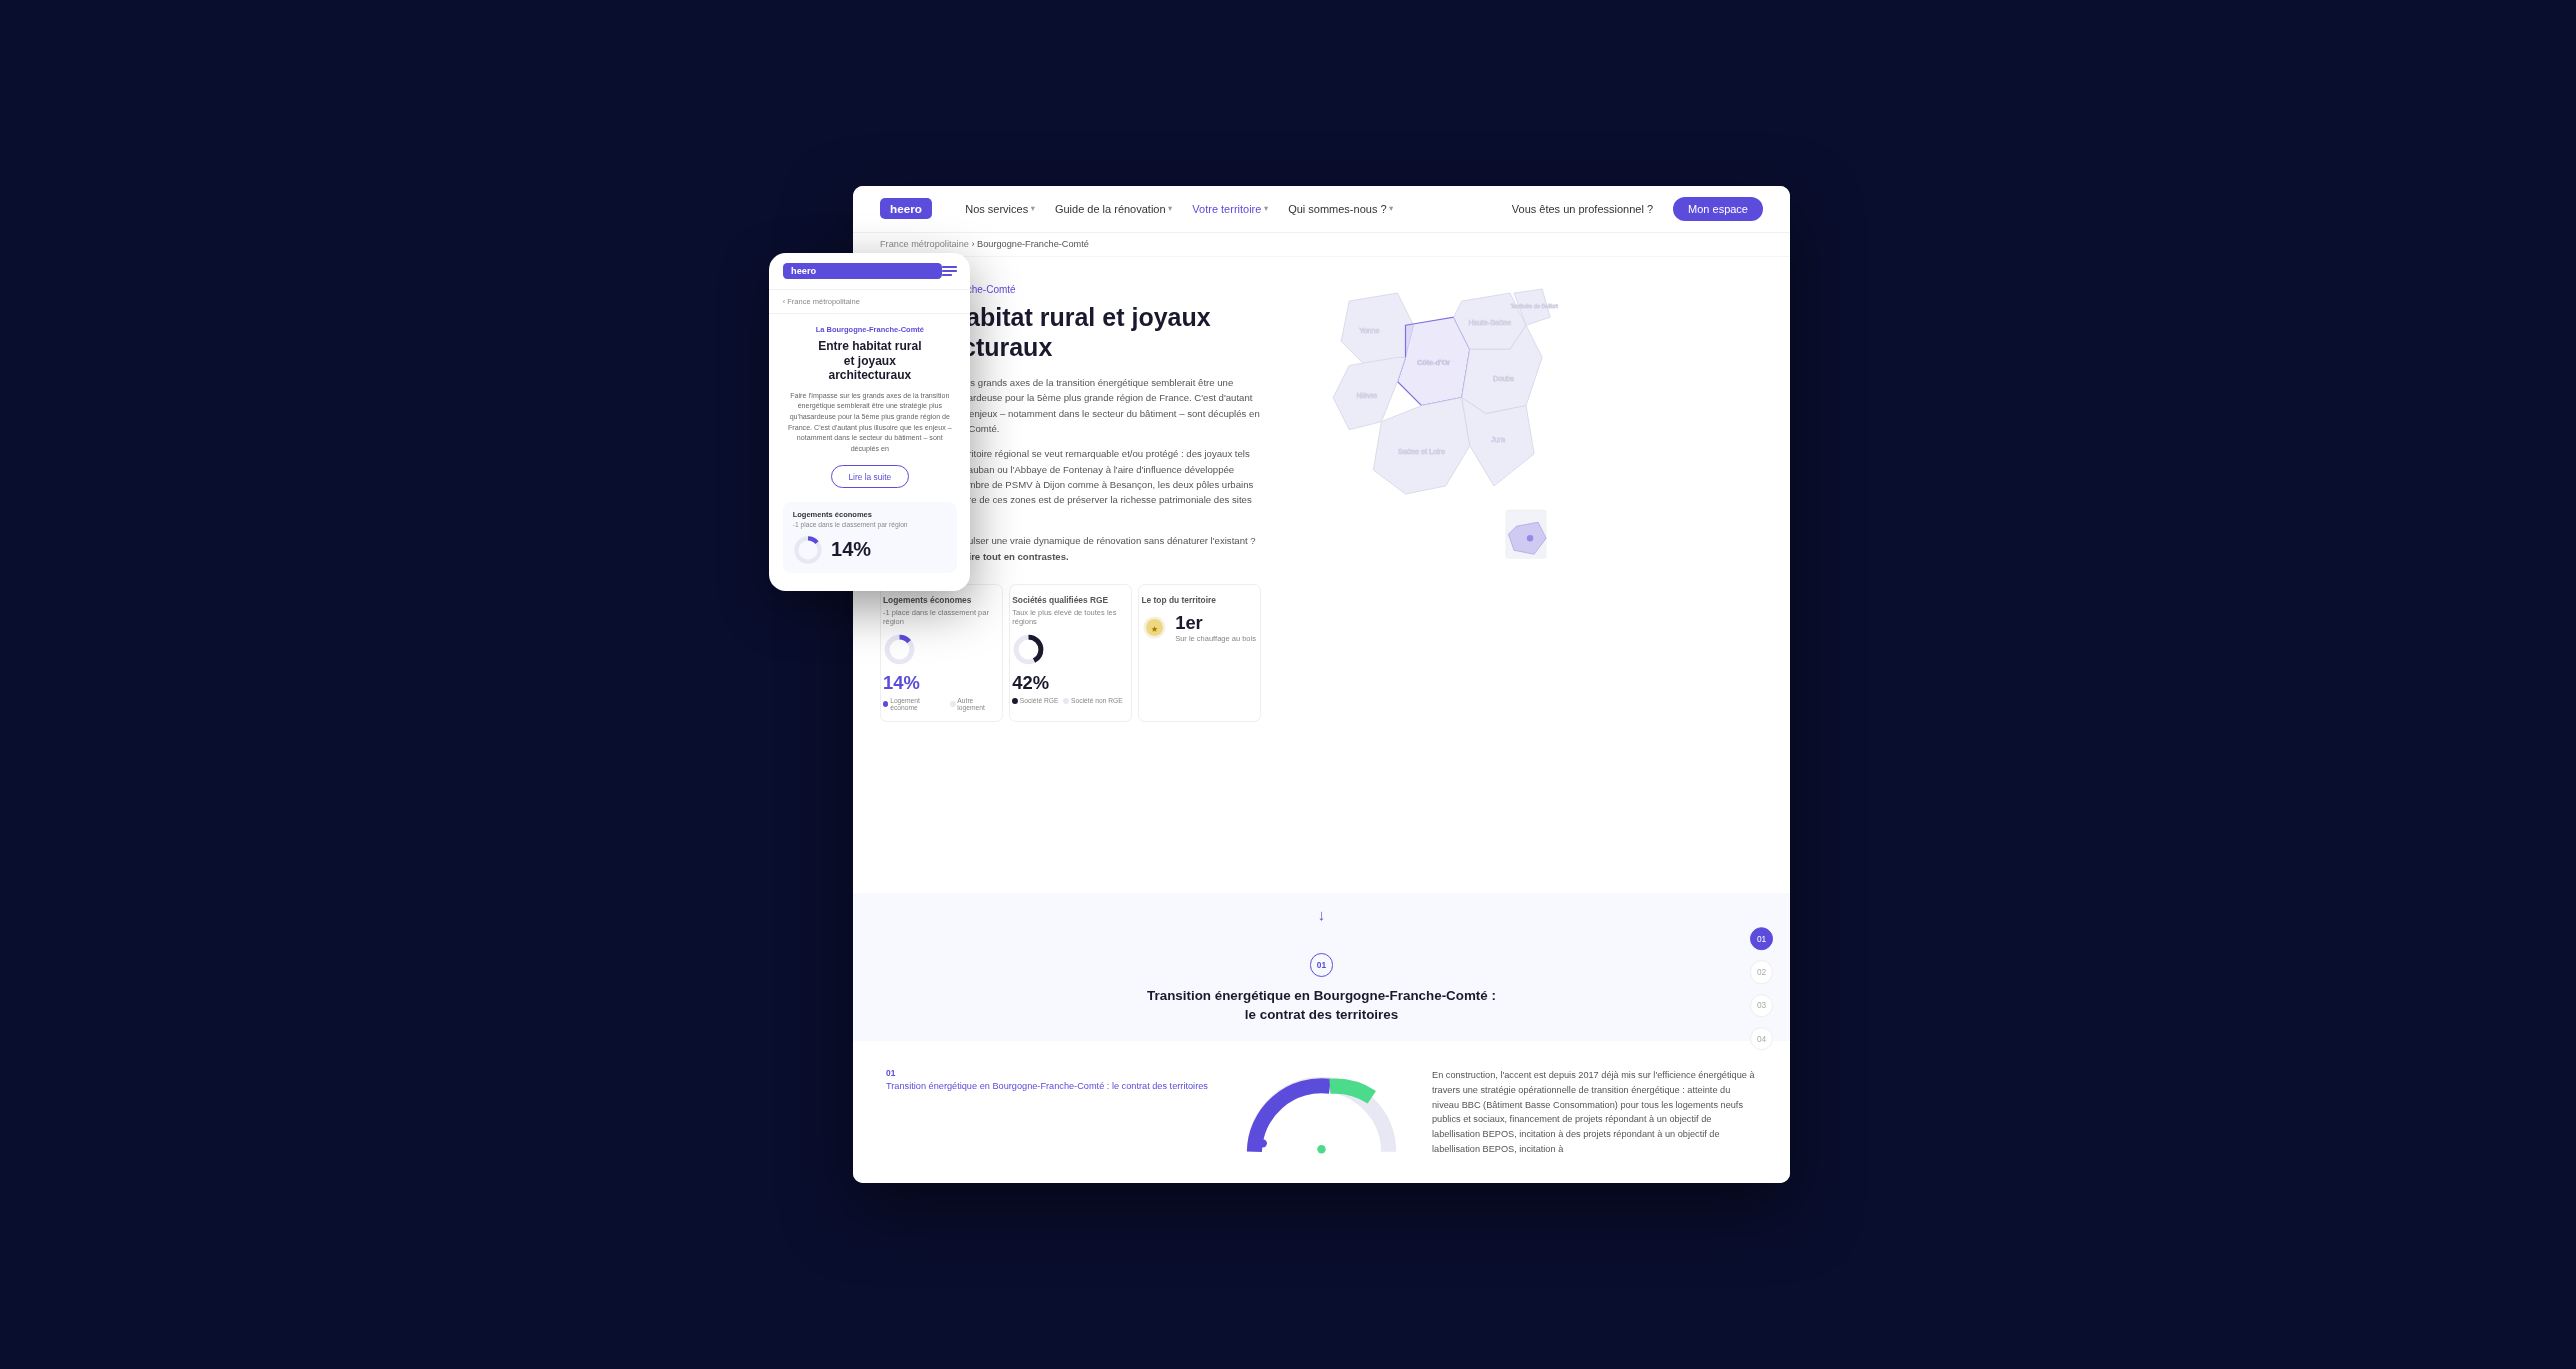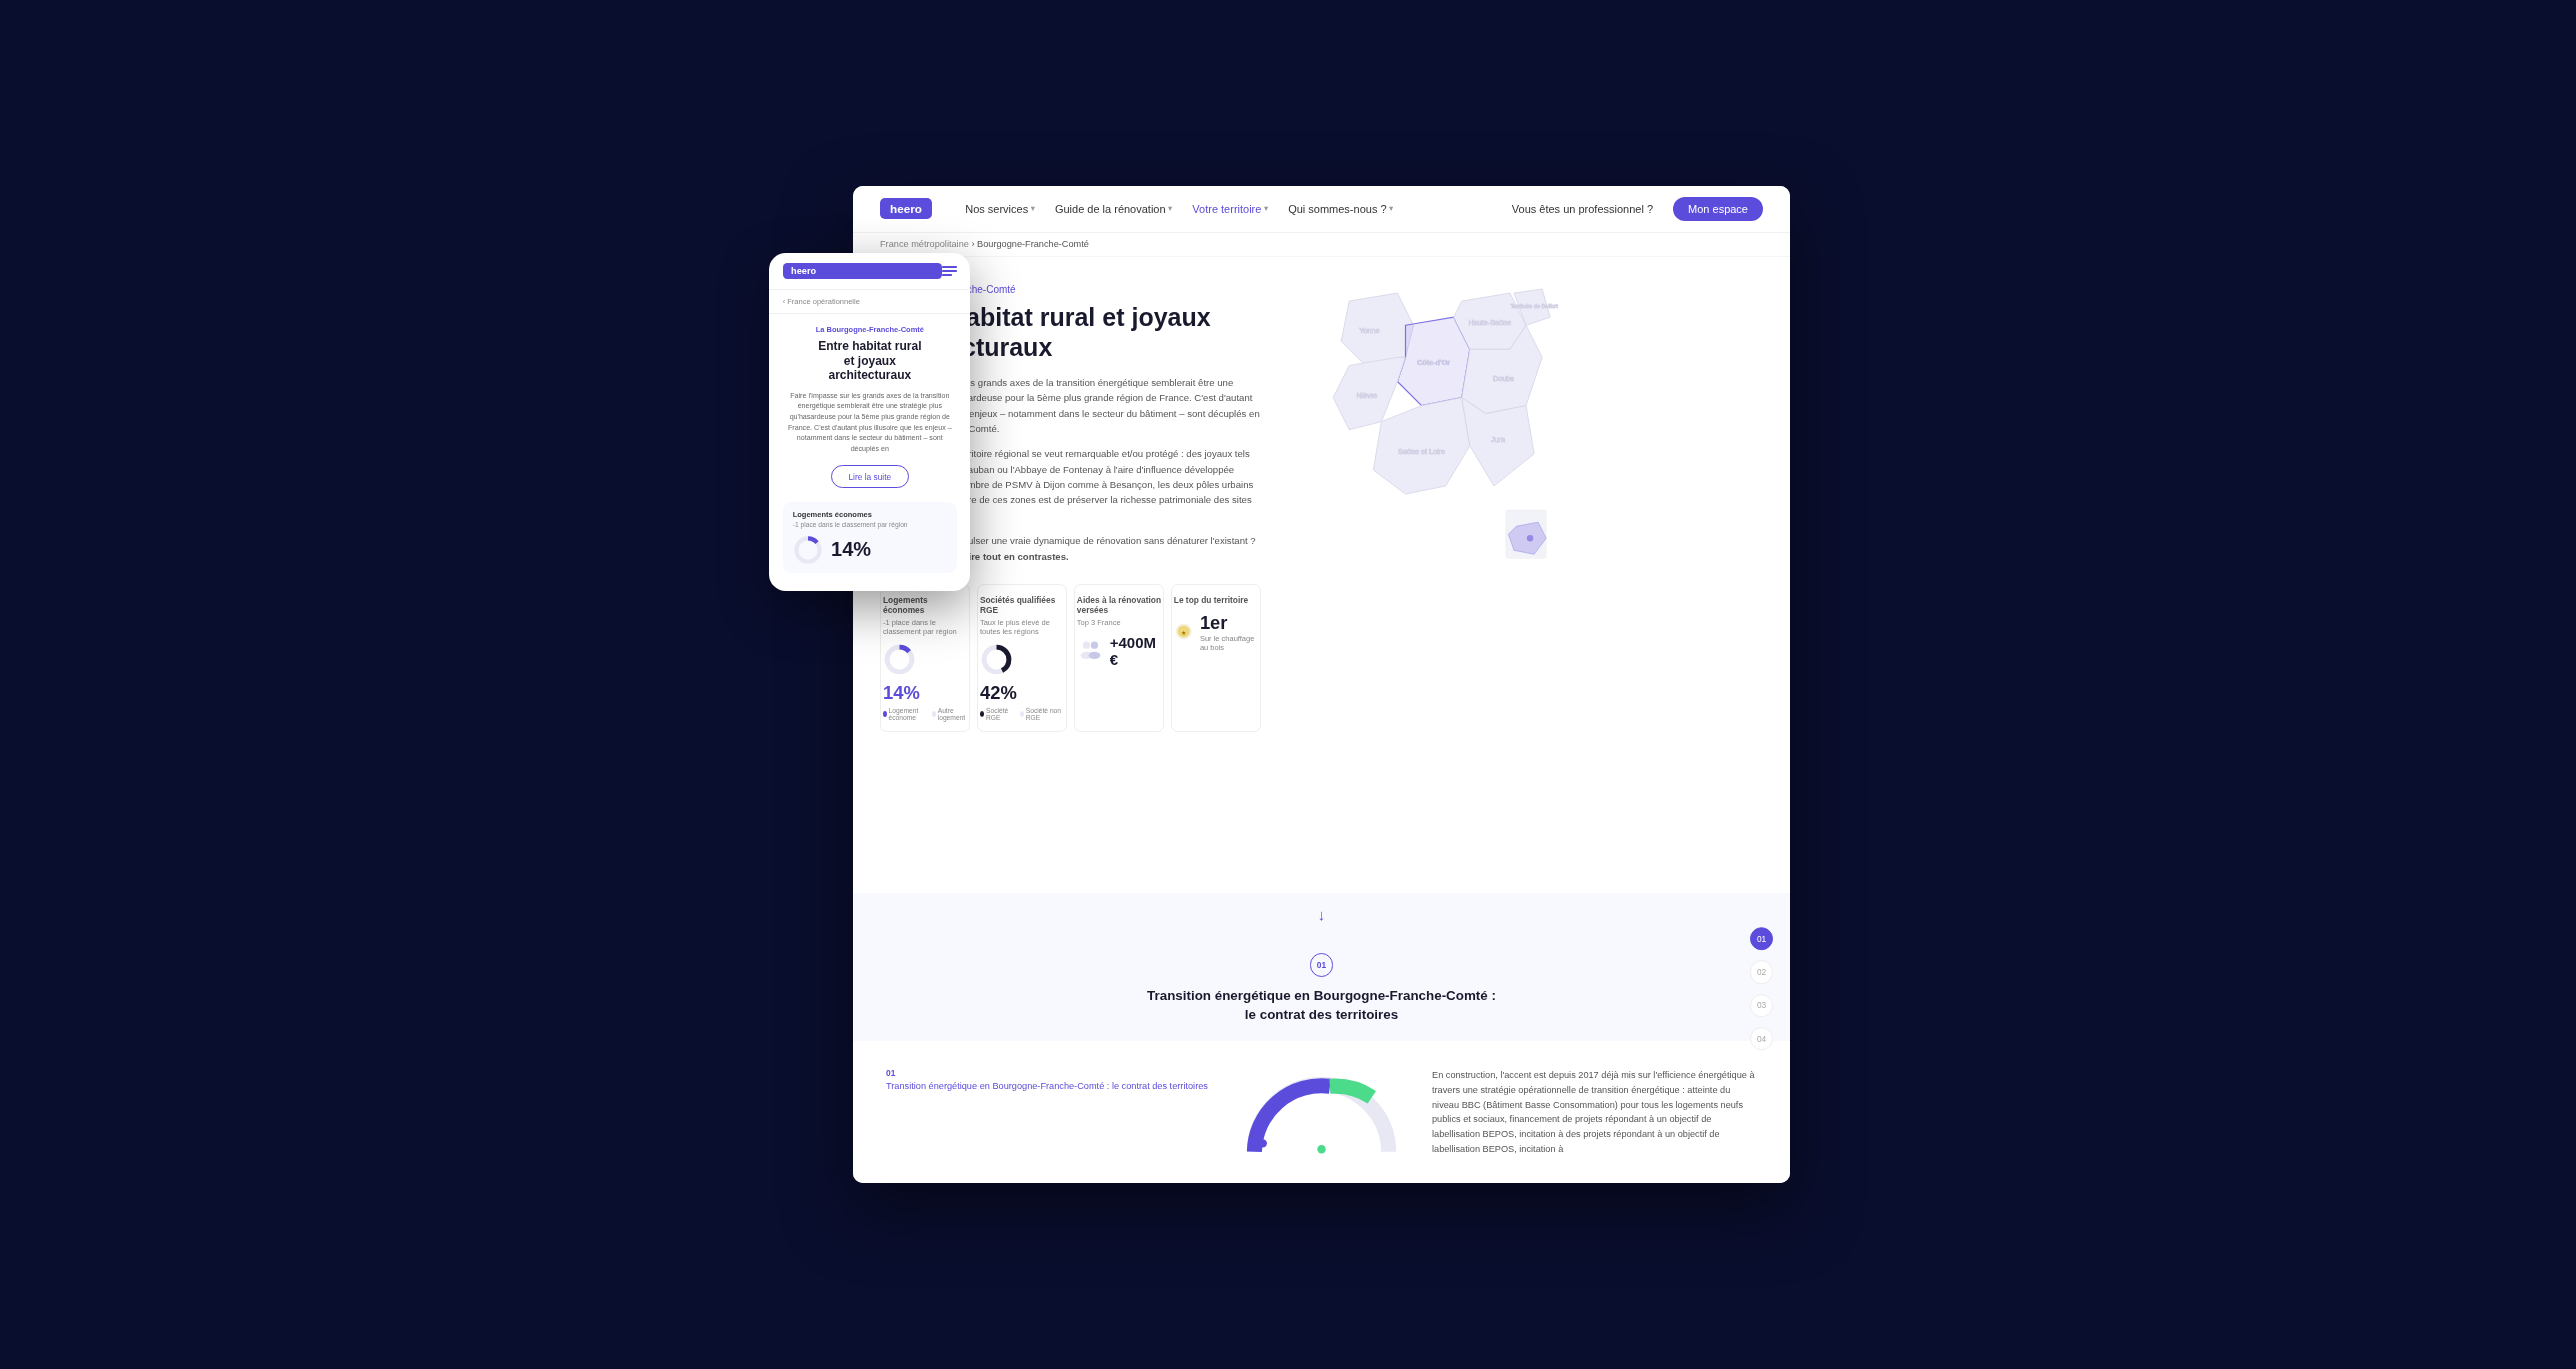--- a/index.html
+++ b/index.html
@@ -471,21 +471,21 @@
 
   <div class="mobile-window">
     <div class="mobile-nav">
       <div class="mobile-logo">heero</div>
       <div class="menu-icon-lines">
         <div class="menu-line"></div>
         <div class="menu-line"></div>
         <div class="menu-line"></div>
       </div>
     </div>
-    <div class="mobile-breadcrumb">‹ France opérationnelle</div>
+    <div class="mobile-breadcrumb">‹ France métropolitaine</div>
     <div class="mobile-content">
       <div class="mobile-region-label">La Bourgogne-Franche-Comté</div>
       <div class="mobile-title">Entre habitat rural<br>et joyaux<br>architecturaux</div>
       <div class="mobile-body">Faire l'impasse sur les grands axes de la transition énergétique semblerait être une stratégie plus qu'hasardeuse pour la 5ème plus grande région de France. C'est d'autant plus illusoire que les enjeux – notamment dans le secteur du bâtiment – sont décuplés en</div>
       <div class="mobile-btn">Lire la suite</div>
       <div class="mobile-stat-card">
         <div class="mobile-stat-label">Logements économes</div>
         <div class="mobile-stat-sub">-1 place dans le classement par région</div>
         <div class="mobile-stat-row">
           <svg class="mobile-stat-icon-area" viewBox="0 0 36 36">
@@ -575,33 +575,20 @@
                 <span class="legend-dot" style="background:#1a1a2e"></span>
                 <span>Société RGE</span>
               </span>
               <span class="legend-text">
                 <span class="legend-dot" style="background:#e8e8f5"></span>
                 <span>Société non RGE</span>
               </span>
             </div>
           </div>
 
-          <div class="stat-card">
-            <div class="stat-label">Aides à la rénovation versées</div>
-            <div class="stat-sublabel">Top 3 France</div>
-            <div style="display:flex;align-items:center;gap:6.7px;margin-top:3.3px;">
-              <svg width="30" height="30" viewBox="0 0 36 36">
-                <circle cx="13" cy="10" r="5" fill="#e8e8f5"></circle>
-                <ellipse cx="13" cy="24" rx="8" ry="5" fill="#e8e8f5"></ellipse>
-                <circle cx="24" cy="10" r="5" fill="#c8c8e8"></circle>
-                <ellipse cx="24" cy="24" rx="8" ry="5" fill="#c8c8e8"></ellipse>
-              </svg>
-              <div class="stat-value" style="font-size:15px;">+400M €</div>
-            </div>
-          </div>
 
           <div class="stat-card">
             <div class="stat-label">Le top du territoire</div>
             <div style="display:flex;align-items:center;gap:6.7px;margin-top:6.7px;">
               <svg width="27" height="27" viewBox="0 0 32 32">
                 <circle cx="16" cy="16" r="13" fill="#f5f0e0"></circle>
                 <circle cx="16" cy="16" r="10" fill="#e8c840" opacity="0.6"></circle>
                 <text x="16" y="21" text-anchor="middle" font-size="10" fill="#a07800">★</text>
               </svg>
               <div>

